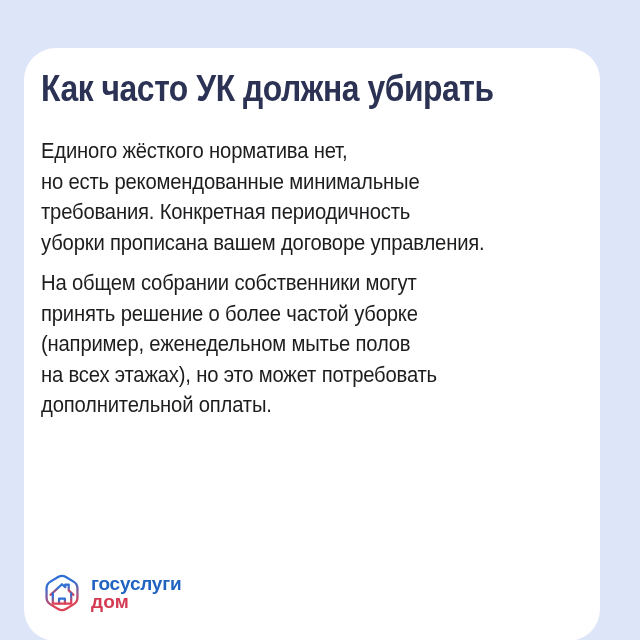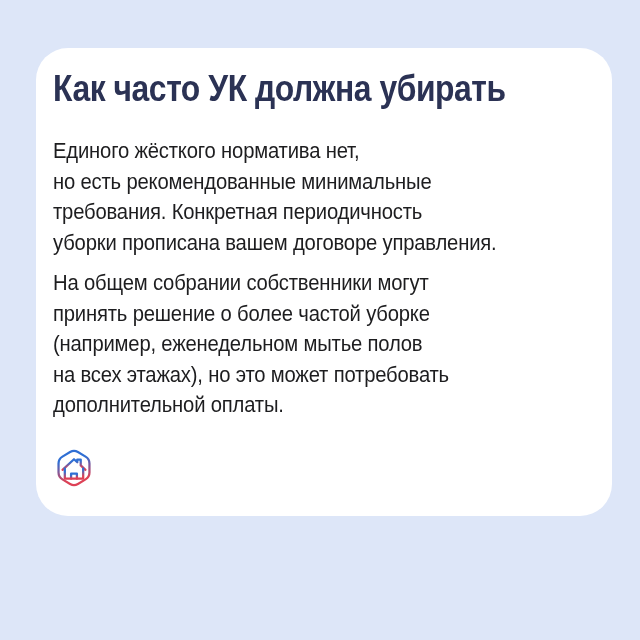--- a/index.html
+++ b/index.html
@@ -11,24 +11,24 @@
   }
 
   body {
     background: #dde6f8;
     position: relative;
     overflow: hidden;
   }
 
   .card {
     position: absolute;
-    left: 36px;
+    left: 24px;
     top: 48px;
     width: 576px;
-    height: 468px;
+    height: 593px;
     background: #ffffff;
     border-radius: 32px;
   }
 
   .title {
     position: absolute;
     left: 17px;
     top: 19px;
     font-size: 37px;
     font-weight: bold;
@@ -122,15 +122,19 @@
 
         <path d="M 17.7 6.5 Q 22 4 26.3 6.5 L 34.7 11.5 Q 39 14 39 19 L 39 29 Q 39 34 34.7 36.5 L 26.3 41.5 Q 22 44 17.7 41.5 L 9.3 36.5 Q 5 34 5 29 L 5 19 Q 5 14 9.3 11.5 Z"></path>
 
         <path d="M 9.4 26 L 22 14.4 L 25.6 17.7 L 25.6 14.7 L 29.4 14.7 L 29.4 21.2 L 34.6 26"></path>
 
         <path d="M 11.9 24.3 L 11.9 35.7 L 32.1 35.7 L 32.1 24.3"></path>
 
         <path d="M 18.8 35.7 L 18.8 30.3 L 25.2 30.3 L 25.2 35.7"></path>
       </g>
     </svg>
+    <div class="logo-text">
+      <span class="logo-line1">госуслуги</span>
+      <span class="logo-line2">дом</span>
+    </div>
   </div>
 
 </div>
 
 </body></html>

